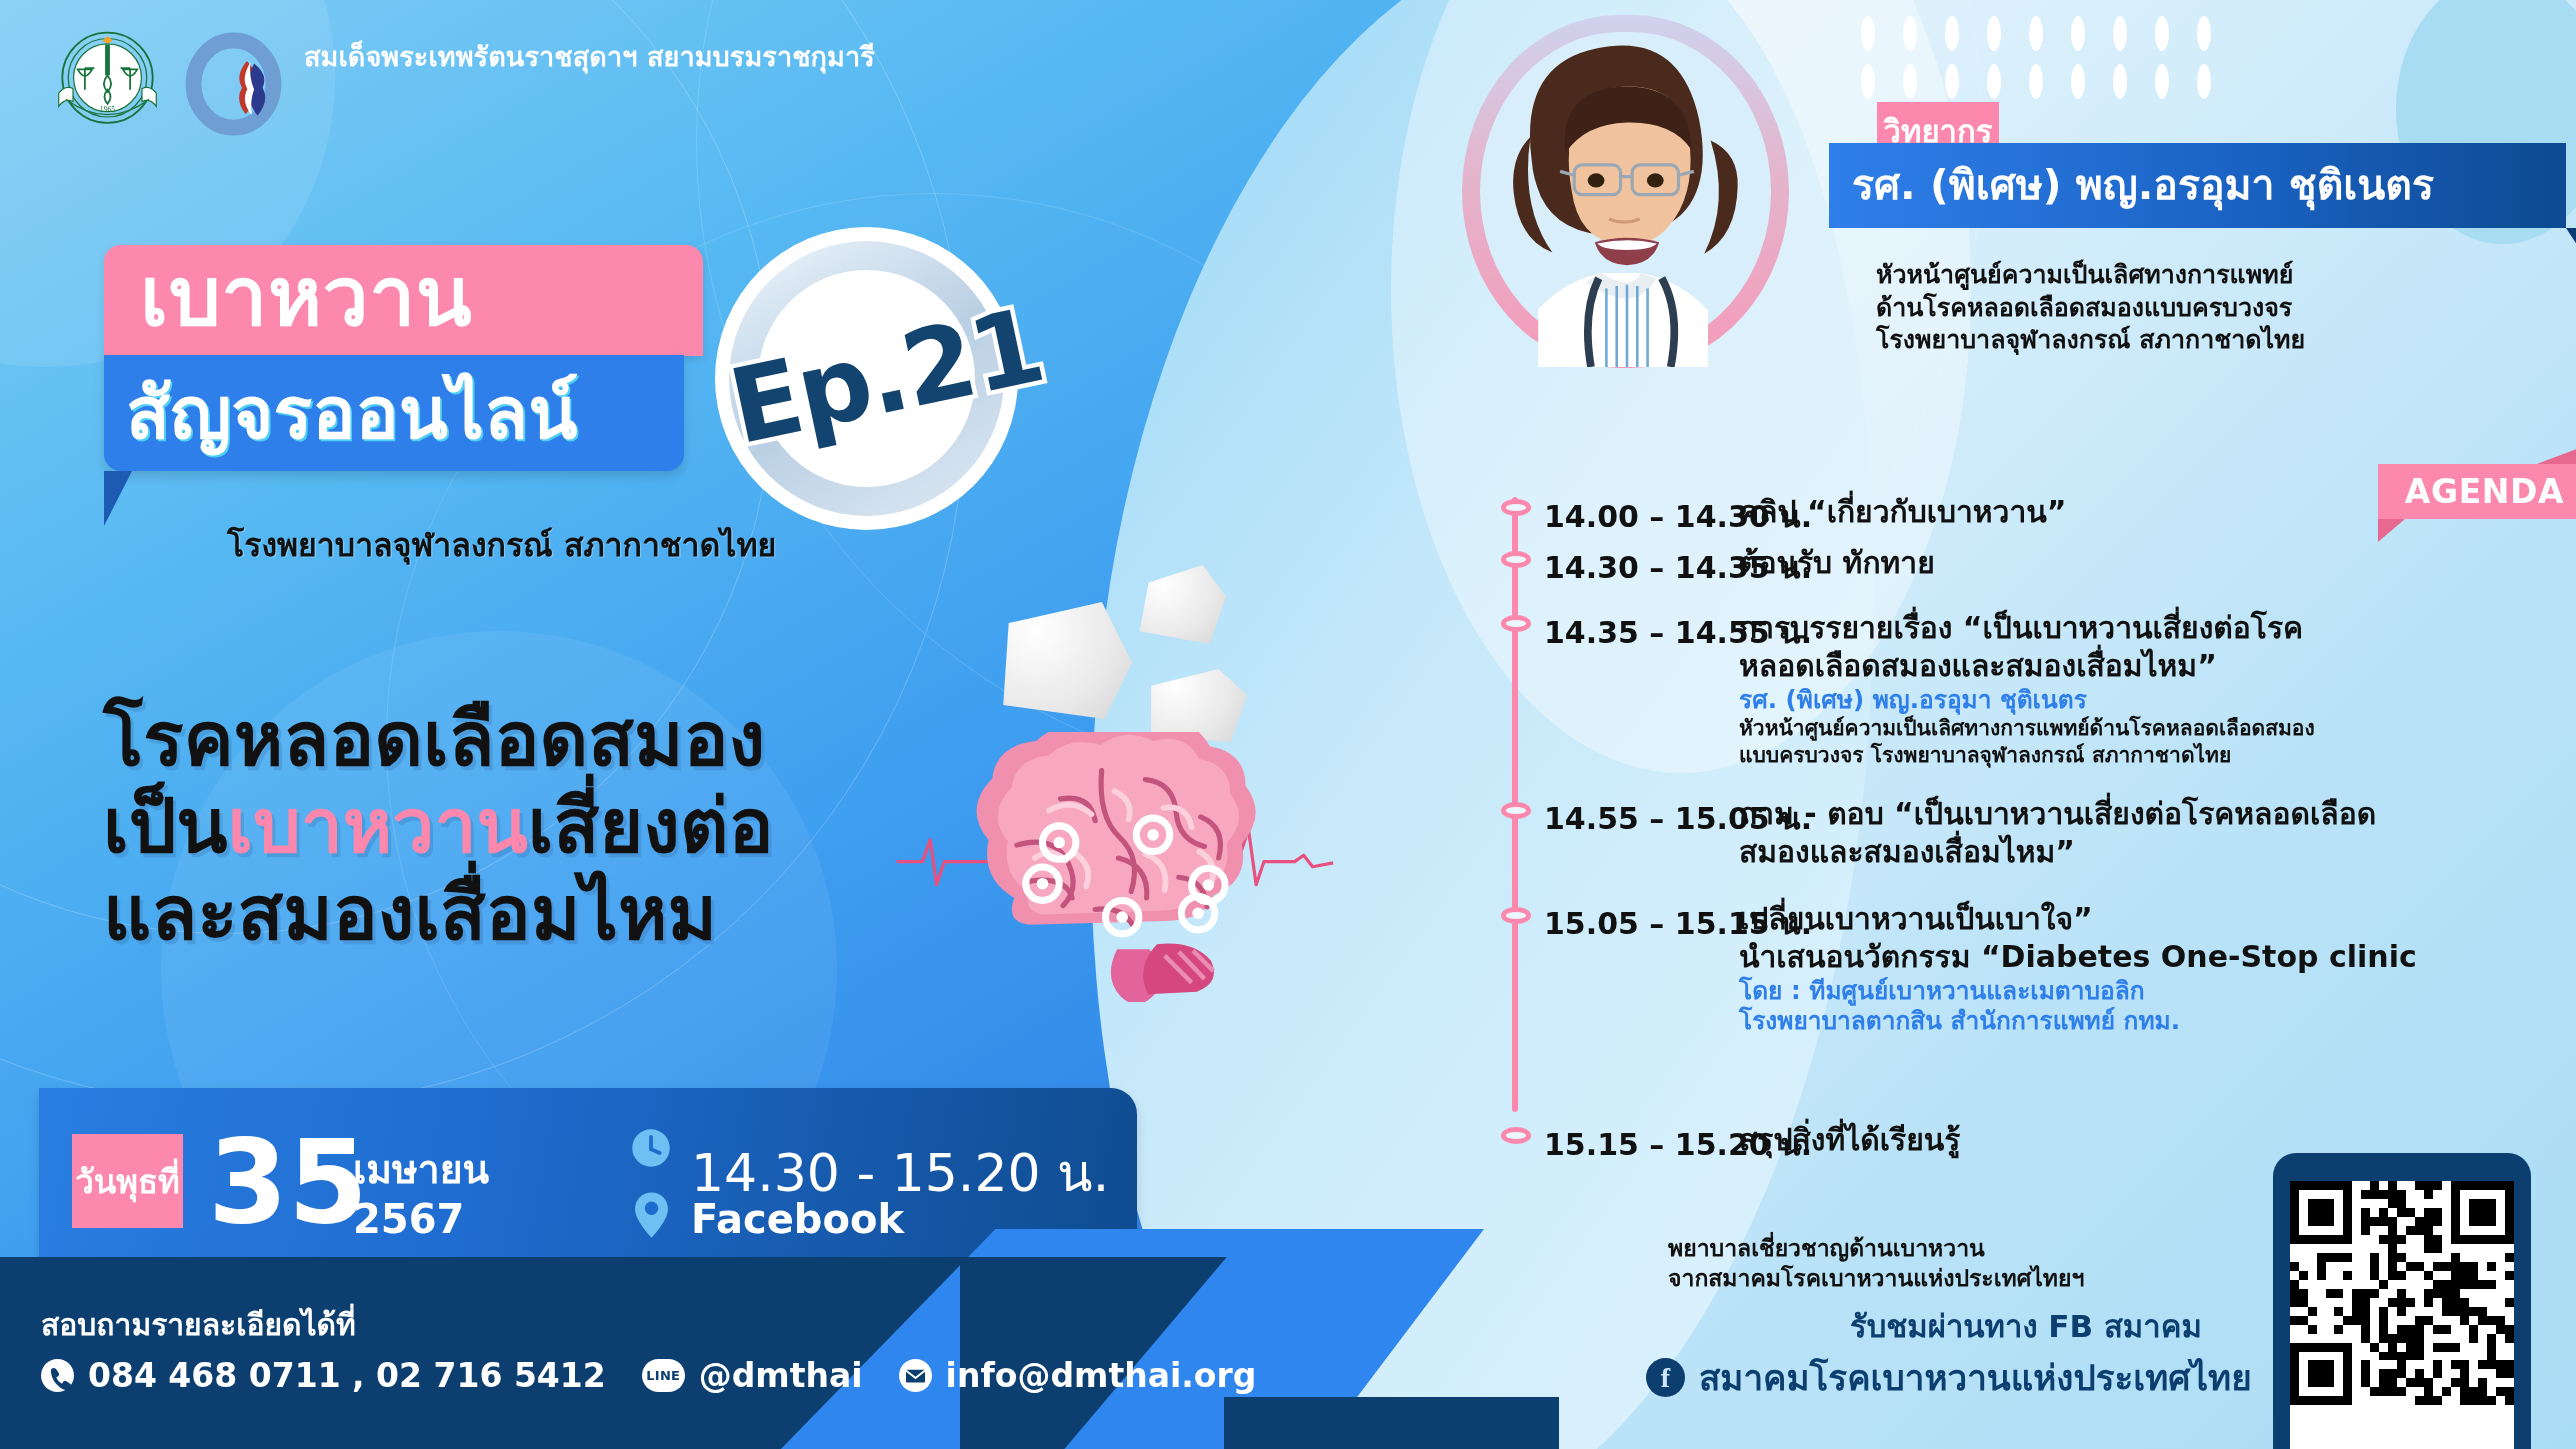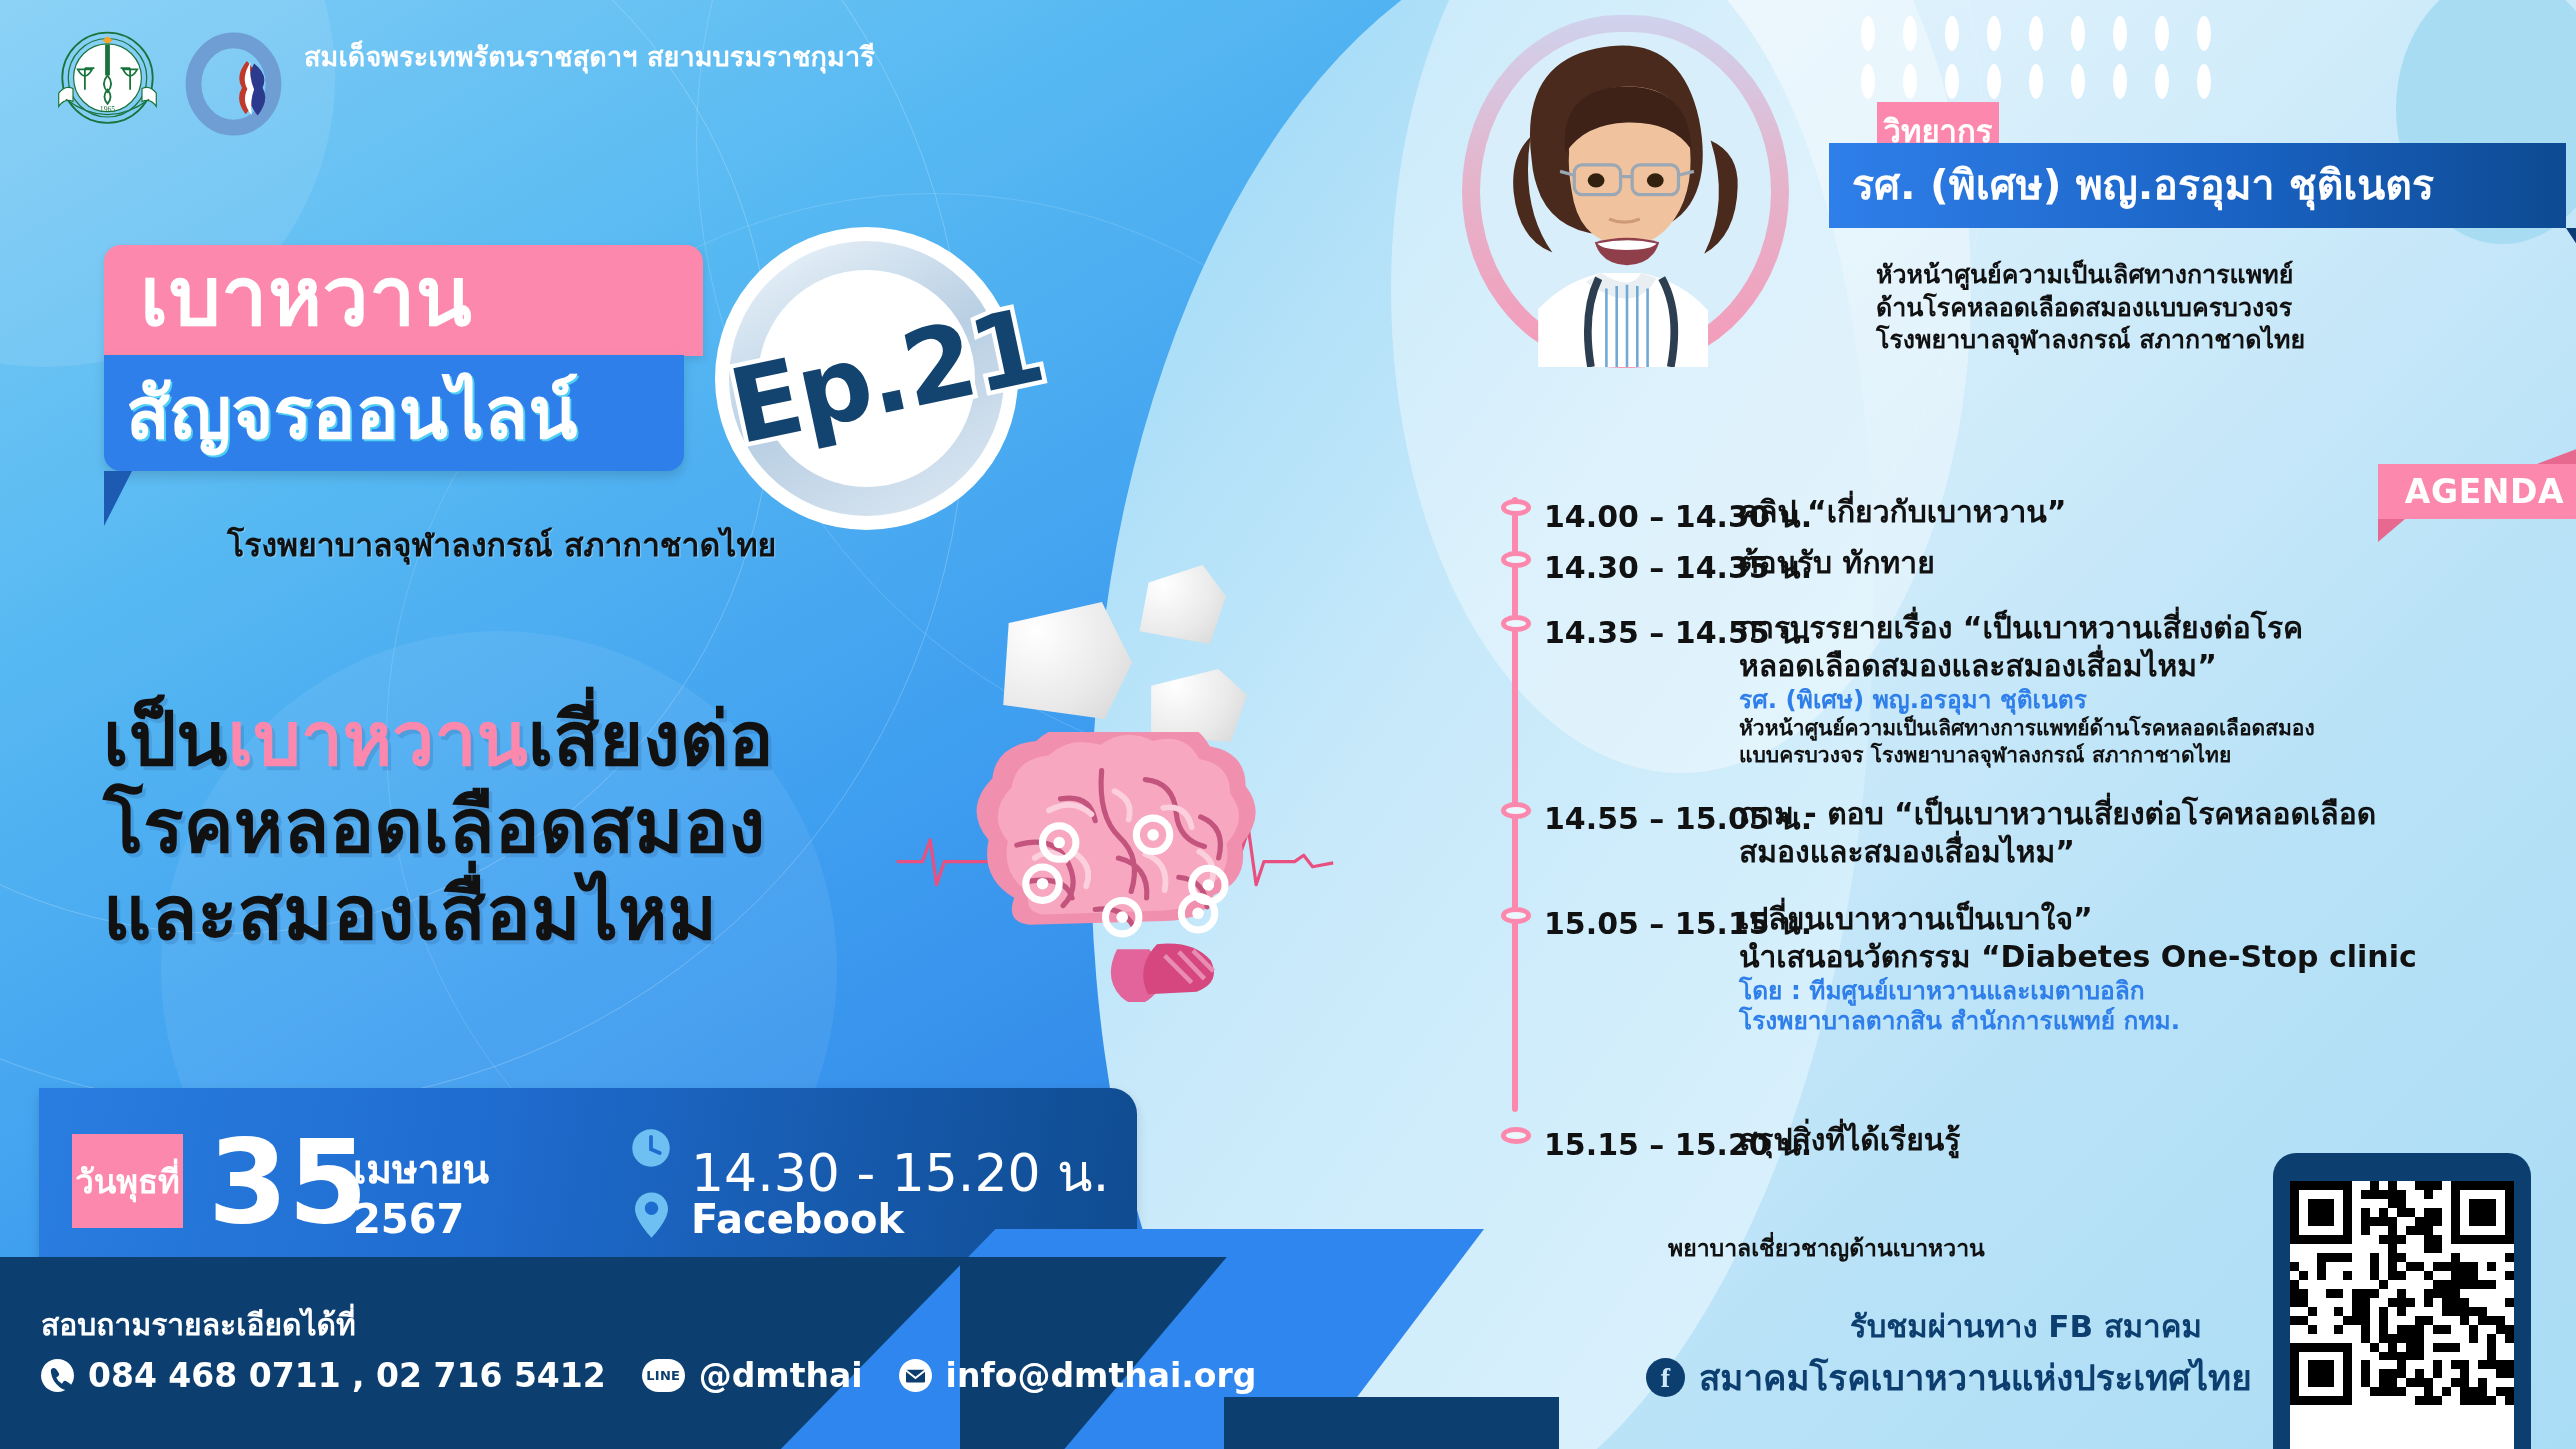--- a/index.html
+++ b/index.html
@@ -391,22 +391,22 @@
   <div class="ep-badge">
     <div class="ep-ring-outer"></div>
     <div class="ep-ring-mid"></div>
     <div class="ep-ring-inner"></div>
     <div class="ep-text">Ep.21</div>
   </div>
 
   <div class="subtitle-hosp">โรงพยาบาลจุฬาลงกรณ์ สภากาชาดไทย</div>
 
   <div class="headline">
+    <div>โรคหลอดเลือดสมอง</div>
     <div><span>เป็น</span><span class="hl-pink">เบาหวาน</span><span>เสี่ยงต่อ</span></div>
-    <div>โรคหลอดเลือดสมอง</div>
     <div>และสมองเสื่อมไหม</div>
   </div>
 
   <div class="sugar sg1"></div>
   <div class="sugar sg2"></div>
   <div class="sugar sg3"></div>
 
   <svg class="ecg" viewBox="0 0 680 120">
     <path d="M0 68 L40 68 L52 34 L62 104 L74 68 L150 68 L162 60 L176 74 L260 70 L520 70
              L534 60 L548 18 L560 104 L572 68 L620 68 L634 58 L648 76 L680 70" fill="none" stroke="#e8507f" stroke-width="5" stroke-linejoin="round"></path>
@@ -616,20 +616,21 @@
         <div class="ag-sub-blue">โรงพยาบาลตากสิน สำนักการแพทย์ กทม.</div>
       </div>
       <div class="ag-time" style="left: 1544px; top: 1121px;">15.15 – 15.20 น.</div>
       <div class="ag-desc" style="left: 1739px; top: 1121px; width: 831px;">
         <div>สรุปสิ่งที่ได้เรียนรู้</div>
       </div>
     </div>
 
   <div class="mod-sub">
     <div>พยาบาลเชี่ยวชาญด้านเบาหวาน</div>
+    <div>จากสมาคมโรคเบาหวานแห่งประเทศไทยฯ</div>
   </div>
 
   <div class="qr-frame">
     <div class="qr-inner">
       <div class="qr-grid" id="qr-grid">
           <i></i>
           <i></i>
           <i></i>
           <i></i>
           <i></i>

